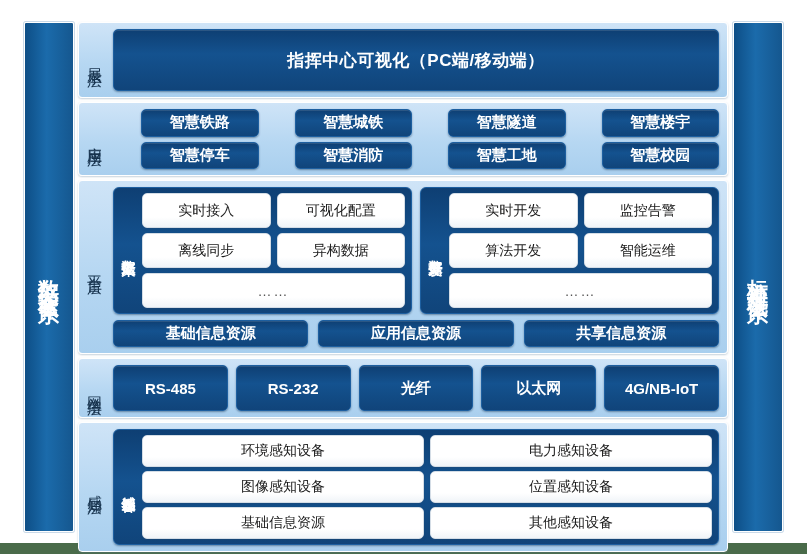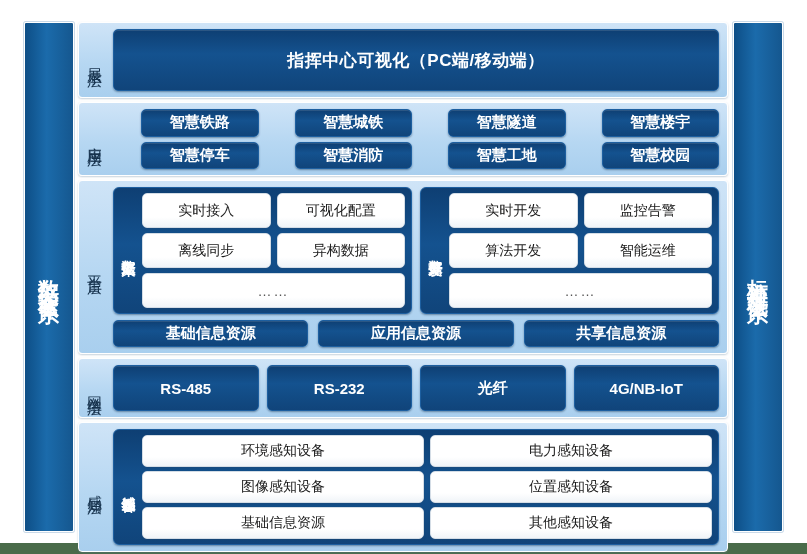--- a/index.html
+++ b/index.html
@@ -335,20 +335,21 @@
 
     <div class="layer" id="layer-network">
       <div class="layer-label">
         <span>网络层</span>
       </div>
       <div class="layer-body">
         <div class="net-row">
           <div class="chip">RS-485</div>
           <div class="chip">RS-232</div>
           <div class="chip">光纤</div>
+          <div class="chip">以太网</div>
           <div class="chip">4G/NB-IoT</div>
         </div>
       </div>
     </div>
 
     <div class="layer" id="layer-perception">
       <div class="layer-label">
         <span>感知层</span>
       </div>
       <div class="layer-body">

